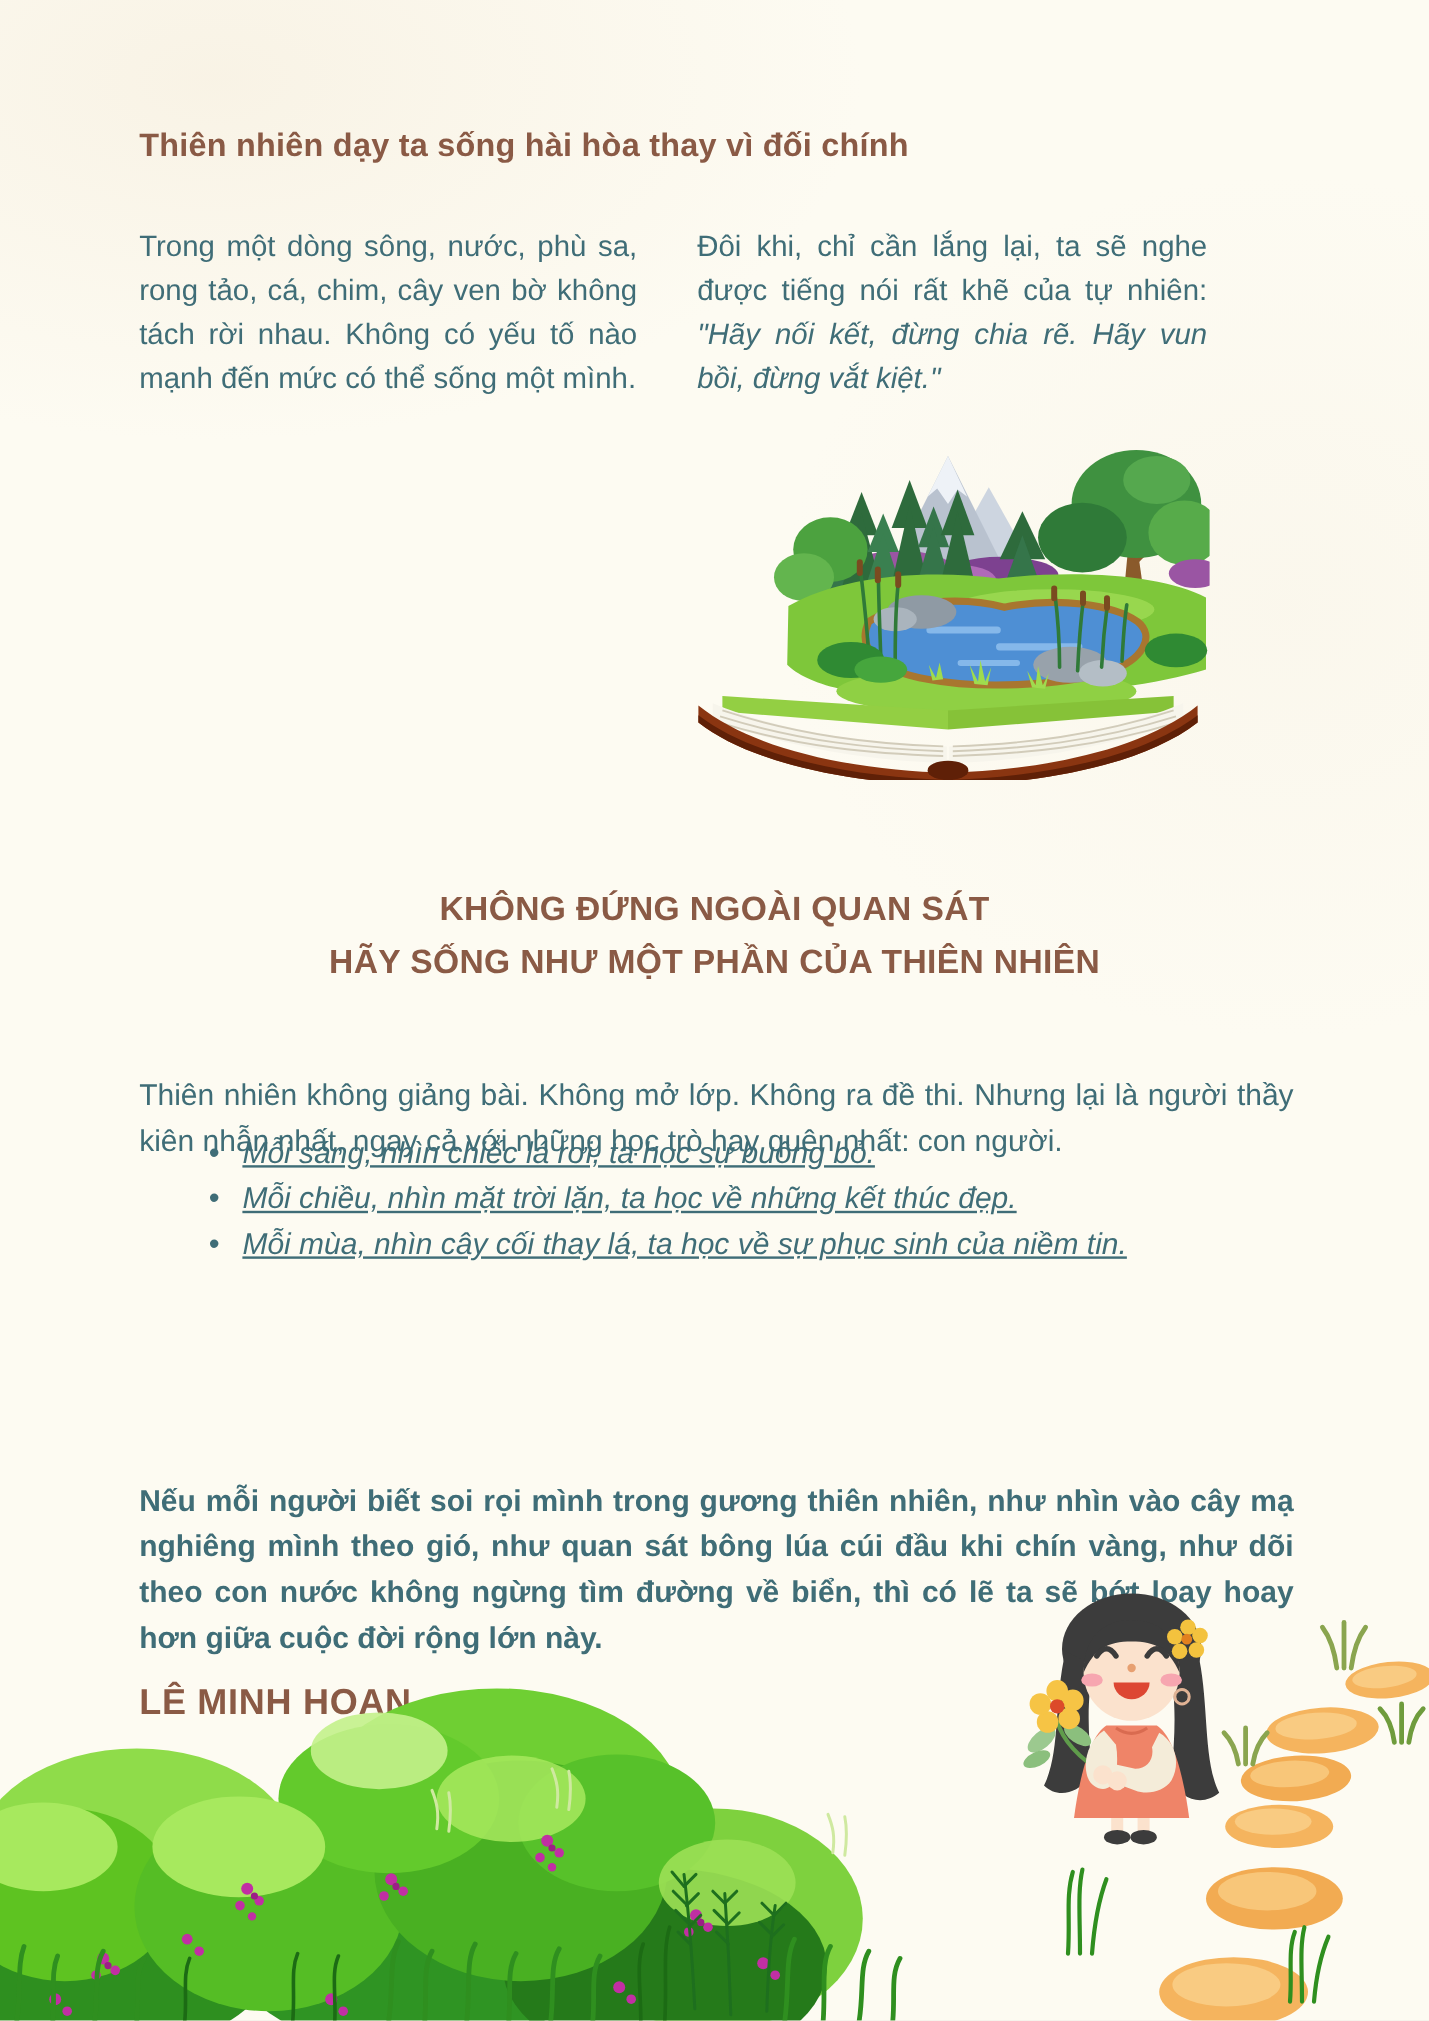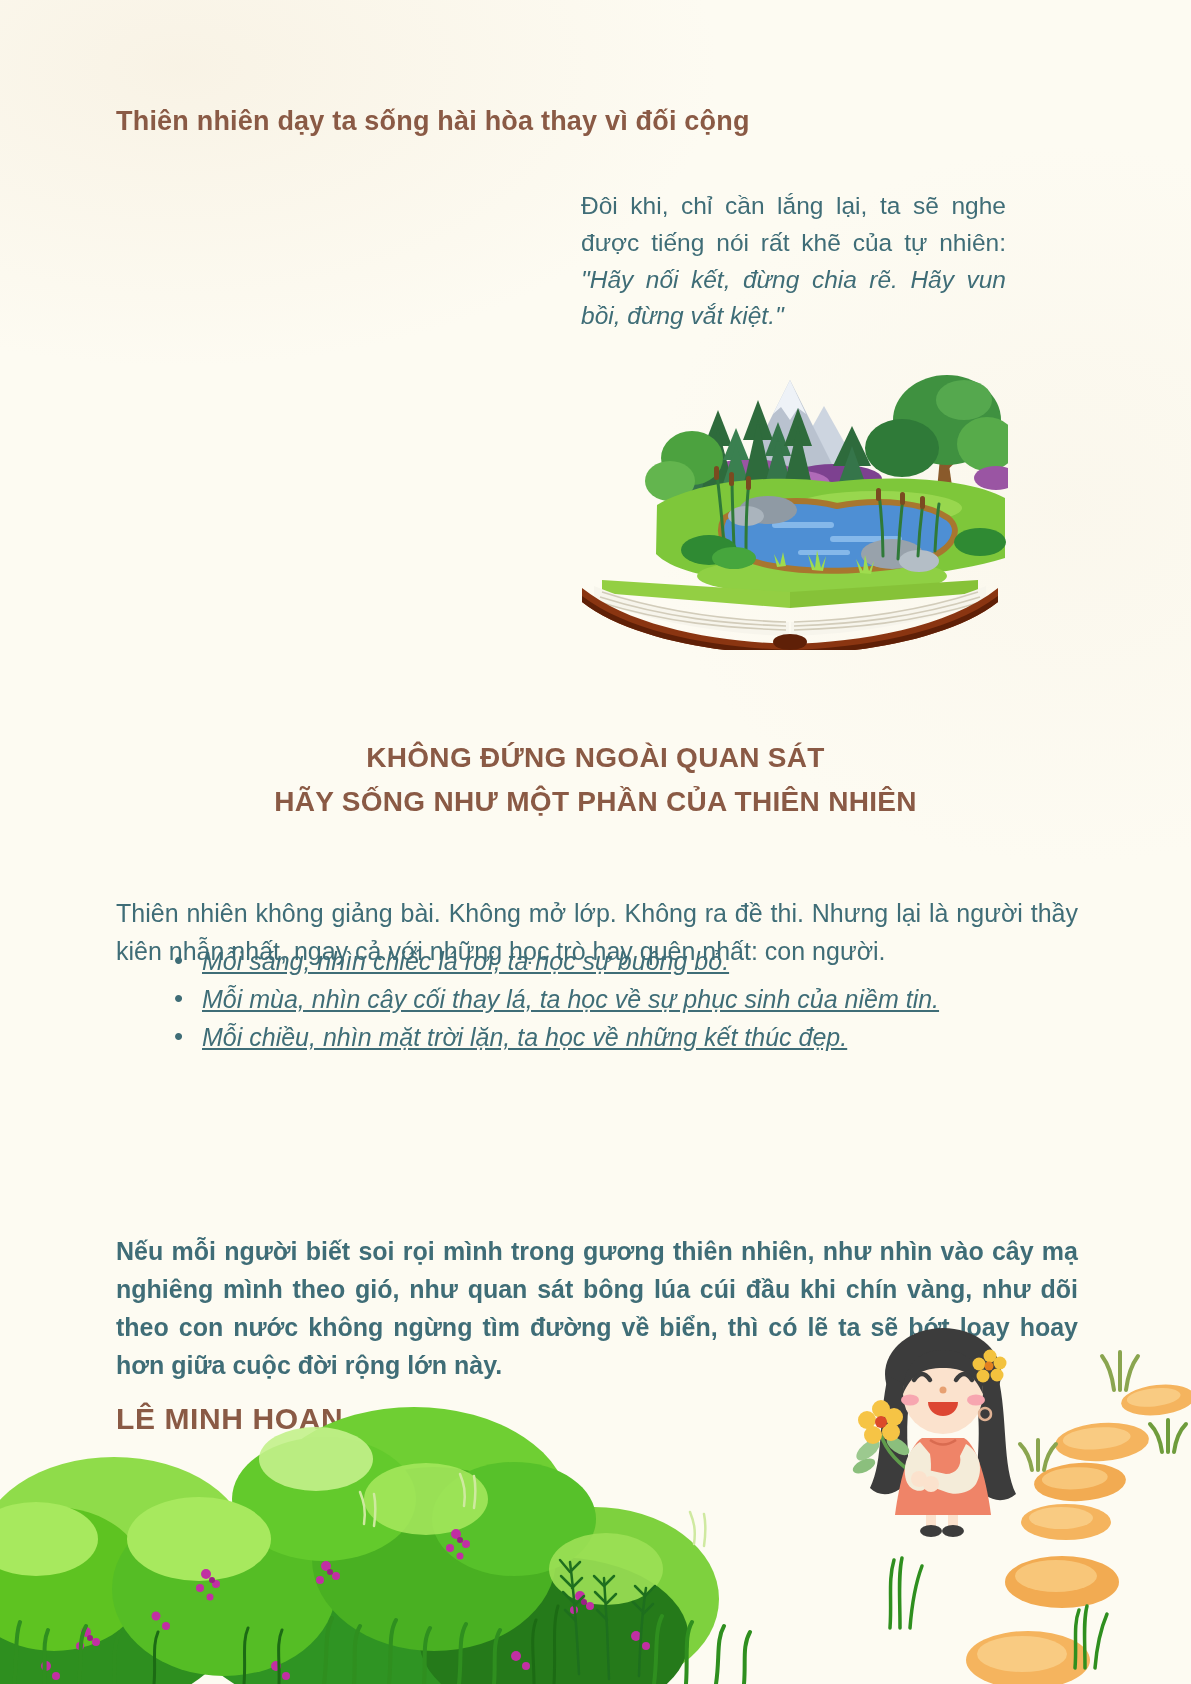--- a/index.html
+++ b/index.html
@@ -45,24 +45,25 @@
   }
   .bushes { position:absolute; left:-6px; top:1334px; width:776px; height:350px; }
   .girl-scene { position:absolute; left:770px; top:1318px; width:421px; height:366px; }
   svg { display:block; }
 </style>
 </head>
 <body>
 
 <div class="page">
 
-  <h1 class="title">Thiên nhiên dạy ta sống hài hòa thay vì đối cộng</h1>
+  <h1 class="title">Thiên nhiên dạy ta sống hài hòa thay vì đối chính</h1>
 
   <div class="columns">
     <div class="col col-left">
+      <p>Trong một dòng sông, nước, phù sa, rong tảo, cá, chim, cây ven bờ không tách rời nhau. Không có yếu tố nào mạnh đến mức có thể sống một mình.</p>
     </div>
     <div class="col col-right">
       <p><span>Đôi khi, chỉ cần lắng lại, ta sẽ nghe được tiếng nói rất khẽ của tự nhiên:</span><em class="quote"> "Hãy nối kết, đừng chia rẽ. Hãy vun bồi, đừng vắt kiệt."</em></p>
     </div>
   </div>
 
   <svg class="book-illo" viewBox="0 0 436 310" aria-hidden="true">
 
     <g>
       <polygon points="252,66 290,134 214,134" fill="#cdd5e0"></polygon>
@@ -183,22 +184,22 @@
 
   <h2 class="section-heading">
     <div>KHÔNG ĐỨNG NGOÀI QUAN SÁT</div>
     <div>HÃY SỐNG NHƯ MỘT PHẦN CỦA THIÊN NHIÊN</div>
   </h2>
 
   <p class="lead">Thiên nhiên không giảng bài. Không mở lớp. Không ra đề thi. Nhưng lại là người thầy kiên nhẫn nhất, ngay cả với những học trò hay quên nhất: con người.</p>
 
   <ul class="bullets">
     <li>Mỗi sáng, nhìn chiếc lá rơi, ta học sự buông bỏ.</li>
+    <li>Mỗi chiều, nhìn mặt trời lặn, ta học về những kết thúc đẹp.</li>
     <li>Mỗi mùa, nhìn cây cối thay lá, ta học về sự phục sinh của niềm tin.</li>
-    <li>Mỗi chiều, nhìn mặt trời lặn, ta học về những kết thúc đẹp.</li>
   </ul>
 
   <p class="para p4">Nếu mỗi người biết soi rọi mình trong gương thiên nhiên, như nhìn vào cây mạ nghiêng mình theo gió, như quan sát bông lúa cúi đầu khi chín vàng, như dõi theo con nước không ngừng tìm đường về biển, thì có lẽ ta sẽ bớt loay hoay hơn giữa cuộc đời rộng lớn này.</p>
 
   <div class="author">LÊ MINH HOAN</div>
 
   <svg class="bushes" viewBox="0 0 776 350" aria-hidden="true">
     <ellipse cx="120" cy="215" rx="135" ry="92" fill="#8fdc4a"></ellipse>
     <ellipse cx="420" cy="175" rx="155" ry="102" fill="#6fcf33"></ellipse>
     <ellipse cx="600" cy="265" rx="125" ry="92" fill="#7ed13e"></ellipse>

